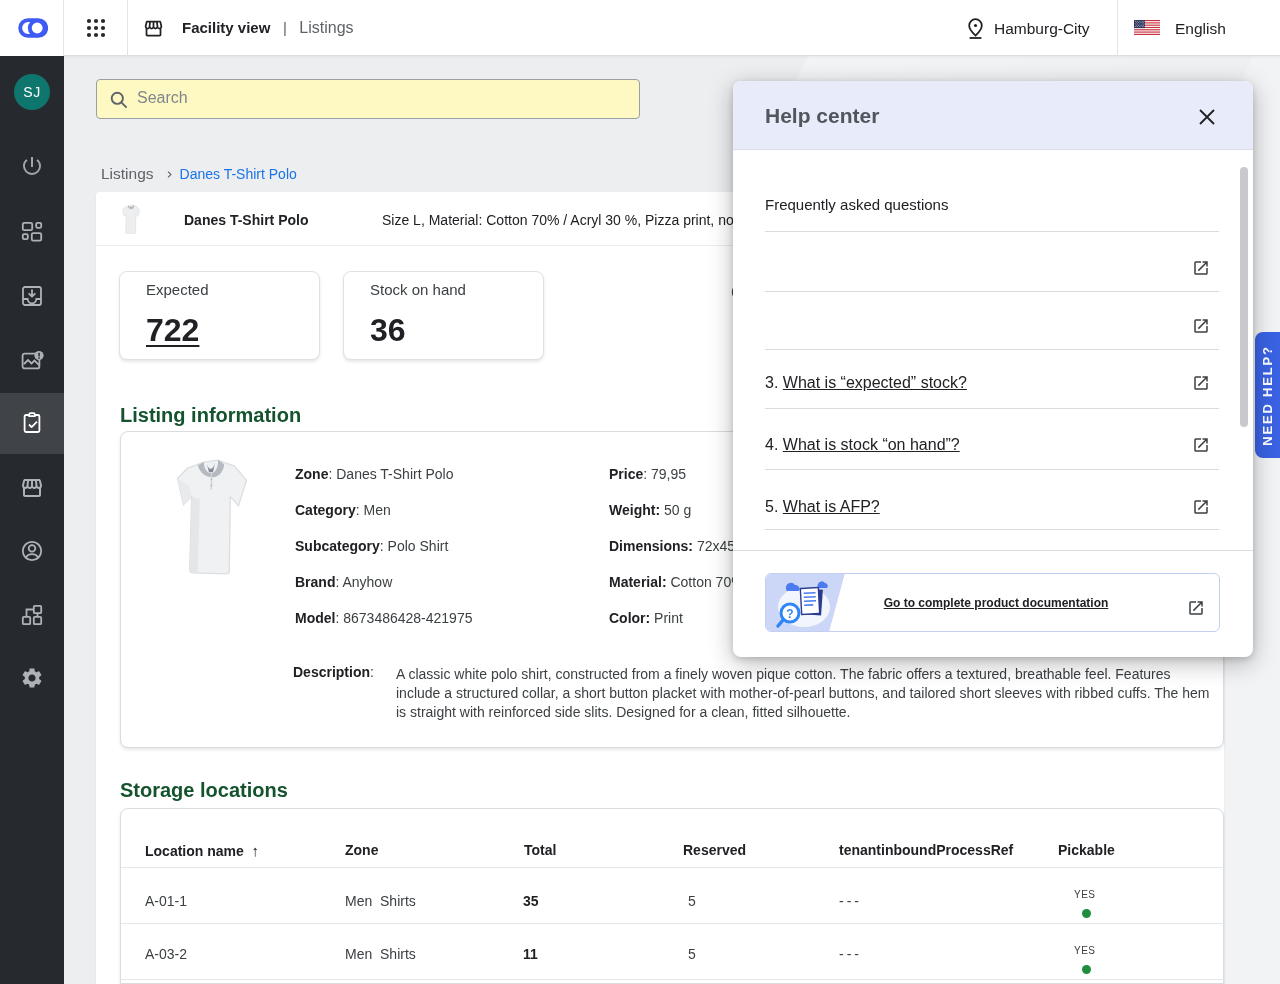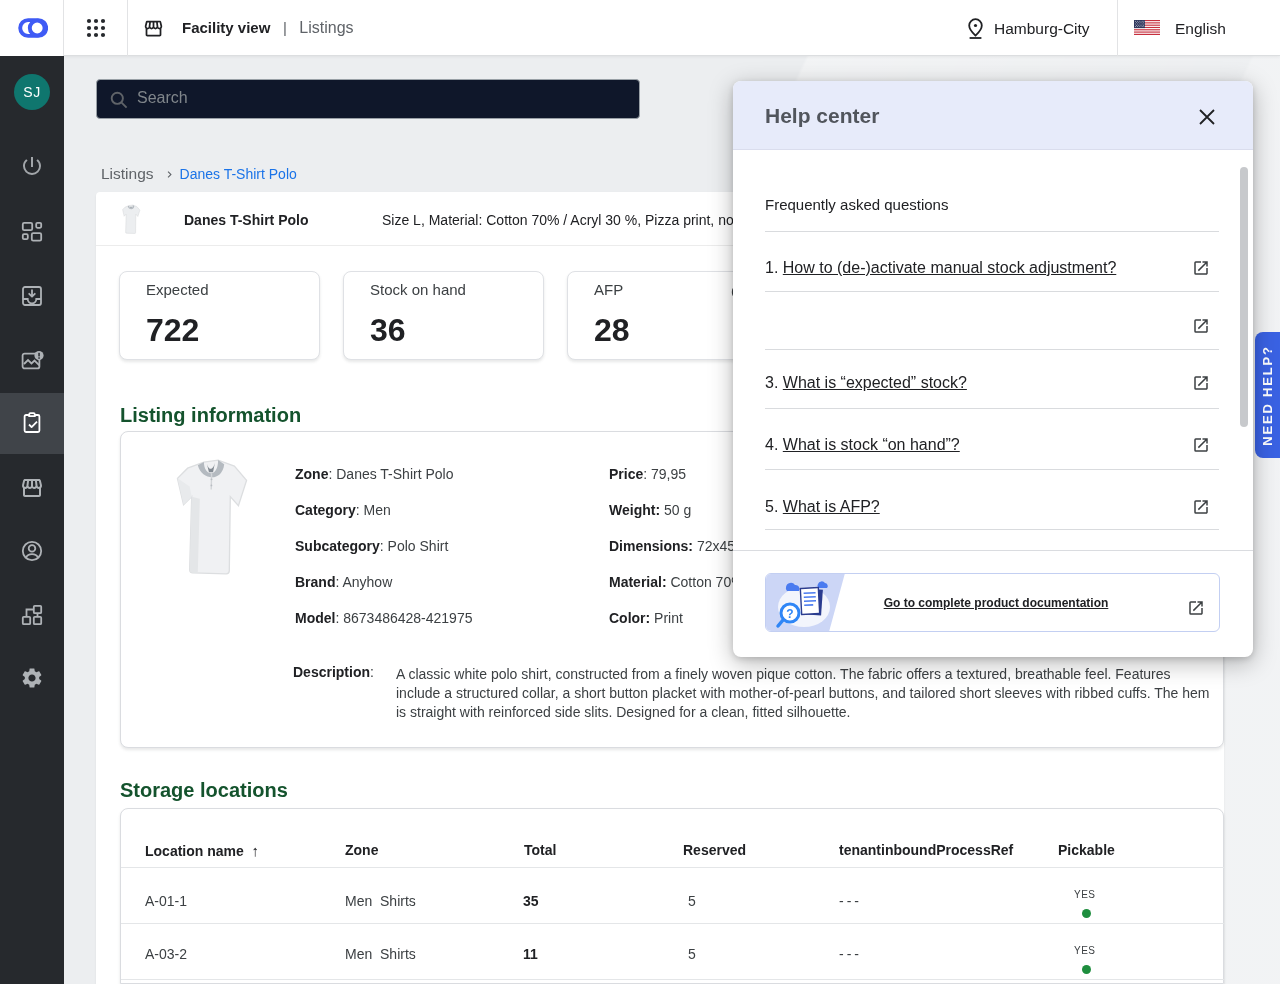--- a/index.html
+++ b/index.html
@@ -21,21 +21,21 @@
   #active-item { left:0; top:393px; width:64px; height:61px; background:#404449; }
 
   
   #topbar { left:64px; top:0; width:1216px; height:56px; background:#fff; border-bottom:1px solid #dcdee0; z-index:20;
     box-shadow:0 1px 3px rgba(0,0,0,0.06); }
   #tb-divider1 { left:63px; top:0; width:1px; height:56px; background:#e2e3e5; }
   #tb-divider2 { left:1053px; top:0; width:1px; height:56px; background:#e2e3e5; }
   .tb-text { font-size:15px; color:#202124; }
 
   
-  #searchbox { left:32px; top:23px; width:544px; height:40px; background:#0f172a; border:1px solid #99a0a6; border-radius:4px; }
+  #searchbox { left:32px; top:23px; width:544px; height:40px; background:#fef9c3; border:1px solid #99a0a6; border-radius:4px; }
   #breadcrumb { left:37px; top:109px; font-size:15.5px; color:#5f6368; }
   #whitecard { left:32px; top:136px; width:1128px; height:792px; background:#fff; border-radius:4px 4px 0 0;
     box-shadow:0 1px 2px rgba(0,0,0,0.08); }
   #prodbar-border { left:0px; top:53px; width:1128px; height:1px; background:#ececec; }
 
   .statcard { top:215px; width:201px; height:89px; background:#fff; border:1px solid #dfe1e5; border-radius:8px;
     box-shadow:0 2px 3px rgba(60,64,67,0.12); }
   .statcard .t { position:absolute; left:26px; top:9px; font-size:15px; color:#3c4043; }
   .statcard .v { position:absolute; left:26px; top:40px; font-size:32px; font-weight:bold; color:#202124; }
 
@@ -89,29 +89,25 @@
         <path d="M38 6 C38 20 52 22 52 4 L58 8 C56 26 36 24 32 9 Z" fill="#b4bac0"></path>
         <path d="M41 8 C43 14 47 15 49 6 L47 16 L43 16 Z" fill="#838b93"></path>
       </svg>
       <div class="abs" style="left:88px;top:20px;font-size:14px;font-weight:bold;color:#202124">Danes T-Shirt Polo</div>
       <div class="abs" style="left:286px;top:20px;font-size:14px;color:#202124">Size L, Material: Cotton 70% / Acryl 30 %, Pizza print, normal fit</div>
       <div id="prodbar-border" class="abs"></div>
     </div>
 
     <div class="statcard abs" style="left:55px">
       <div class="t">Expected</div>
-      <div class="v" style="text-decoration-thickness:2px;text-underline-offset:4px">722</div>
+      <div class="v" style="text-decoration:underline;text-decoration-thickness:2px;text-underline-offset:4px">722</div>
     </div>
     <div class="statcard abs" style="left:279px">
       <div class="t">Stock on hand</div>
       <div class="v">36</div>
-    </div>
-    <div class="statcard abs" style="left:503px">
-      <div class="t">AFP</div>
-      <div class="v">28</div>
     </div>
     <div class="abs" style="left:667px;top:228px;font-size:16px;color:#3c4043">Critical</div>
 
     <div class="h2 abs" style="left:56px;top:348px">Listing information</div>
 
     <div class="card abs" style="left:56px;top:375px;width:1104px;height:317px">
       <svg class="abs" style="left:44px;top:24px" width="92" height="128" viewBox="0 0 90 126">
         <path d="M38 6 L22 12 L12 22 L18 48 L26 40 L24 112 a3 3 0 0 0 3 3 L60 116 a3 3 0 0 0 3-3 L64 40 L72 49 L80 24 L68 10 L52 4 Z" fill="#f0f1f3"></path>
         <path d="M38 6 L22 12 L12 22 L18 48 L26 40 L24 112 a3 3 0 0 0 3 3 L60 116 a3 3 0 0 0 3-3 L64 40 L72 49 L80 24 L68 10 L52 4 Z" fill="none" stroke="#dcdee0" stroke-width="1.3"></path>
         <path d="M26 40 L24 112 a3 3 0 0 0 3 3 L32 115 L34 42 Z" fill="#e4e6e8"></path>
@@ -288,21 +284,20 @@
 
   <div id="helppanel" class="abs">
     <div id="hp-header" class="abs">
       <div id="hp-title" class="abs">Help center</div>
     </div>
     <svg id="hp-close" class="abs" viewBox="0 0 16 16">
       <path d="M1 1 L15 15 M15 1 L1 15" stroke="#202124" stroke-width="1.8"></path>
     </svg>
     <div id="hp-faq-title" class="abs">Frequently asked questions</div>
     <div class="hp-div abs" style="top:150px"></div>
-    <div class="faq abs" style="top:178px">1.&nbsp;<u>How to (de-)activate manual stock adjustment?</u></div>
     <svg class="ext abs" style="top:178px" viewBox="0 0 24 24">
       <path fill="#3c4043" d="M19 19H5V5h7V3H5a2 2 0 0 0-2 2v14a2 2 0 0 0 2 2h14c1.1 0 2-.9 2-2v-7h-2v7zM14 3v2h3.59l-9.83 9.83 1.41 1.41L19 6.41V10h2V3h-7z"></path>
     </svg>
     <div class="hp-div abs" style="top:210px"></div>
     <svg class="ext abs" style="top:236px" viewBox="0 0 24 24">
       <path fill="#3c4043" d="M19 19H5V5h7V3H5a2 2 0 0 0-2 2v14a2 2 0 0 0 2 2h14c1.1 0 2-.9 2-2v-7h-2v7zM14 3v2h3.59l-9.83 9.83 1.41 1.41L19 6.41V10h2V3h-7z"></path>
     </svg>
     <div class="hp-div abs" style="top:268px"></div>
     <div class="faq abs" style="top:293px">3.&nbsp;<u>What is “expected” stock?</u></div>
     <svg class="ext abs" style="top:293px" viewBox="0 0 24 24">

